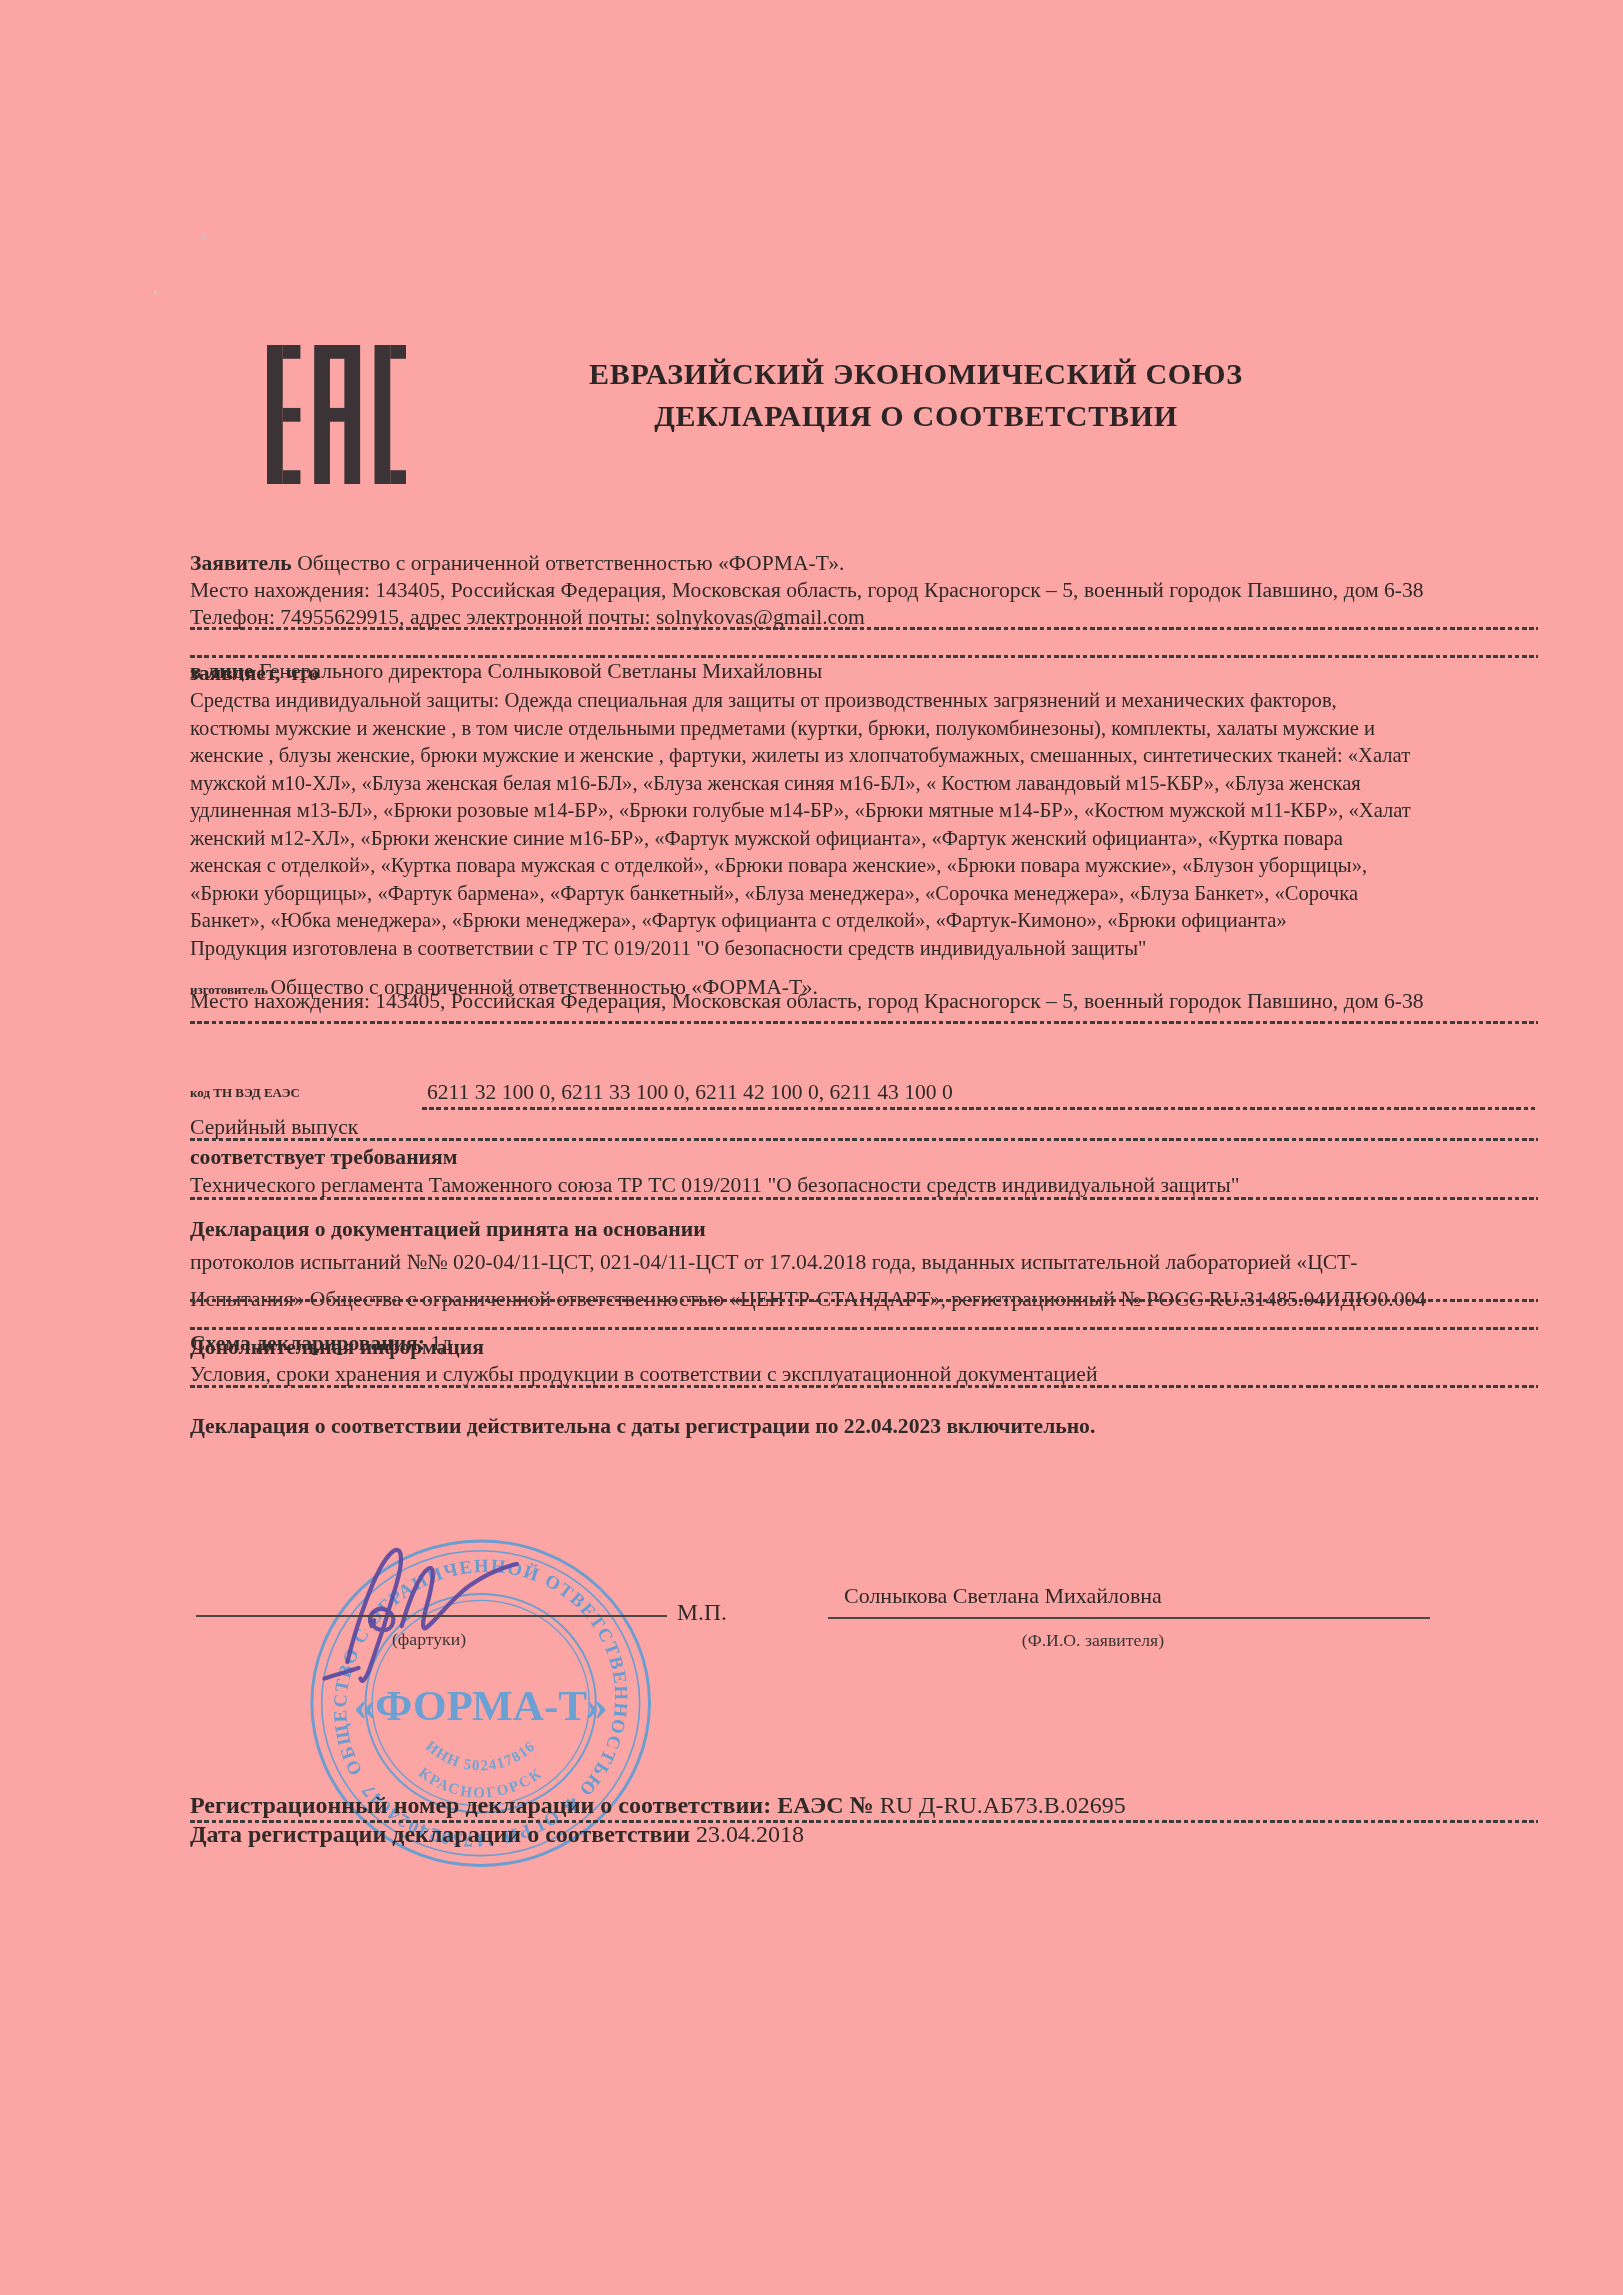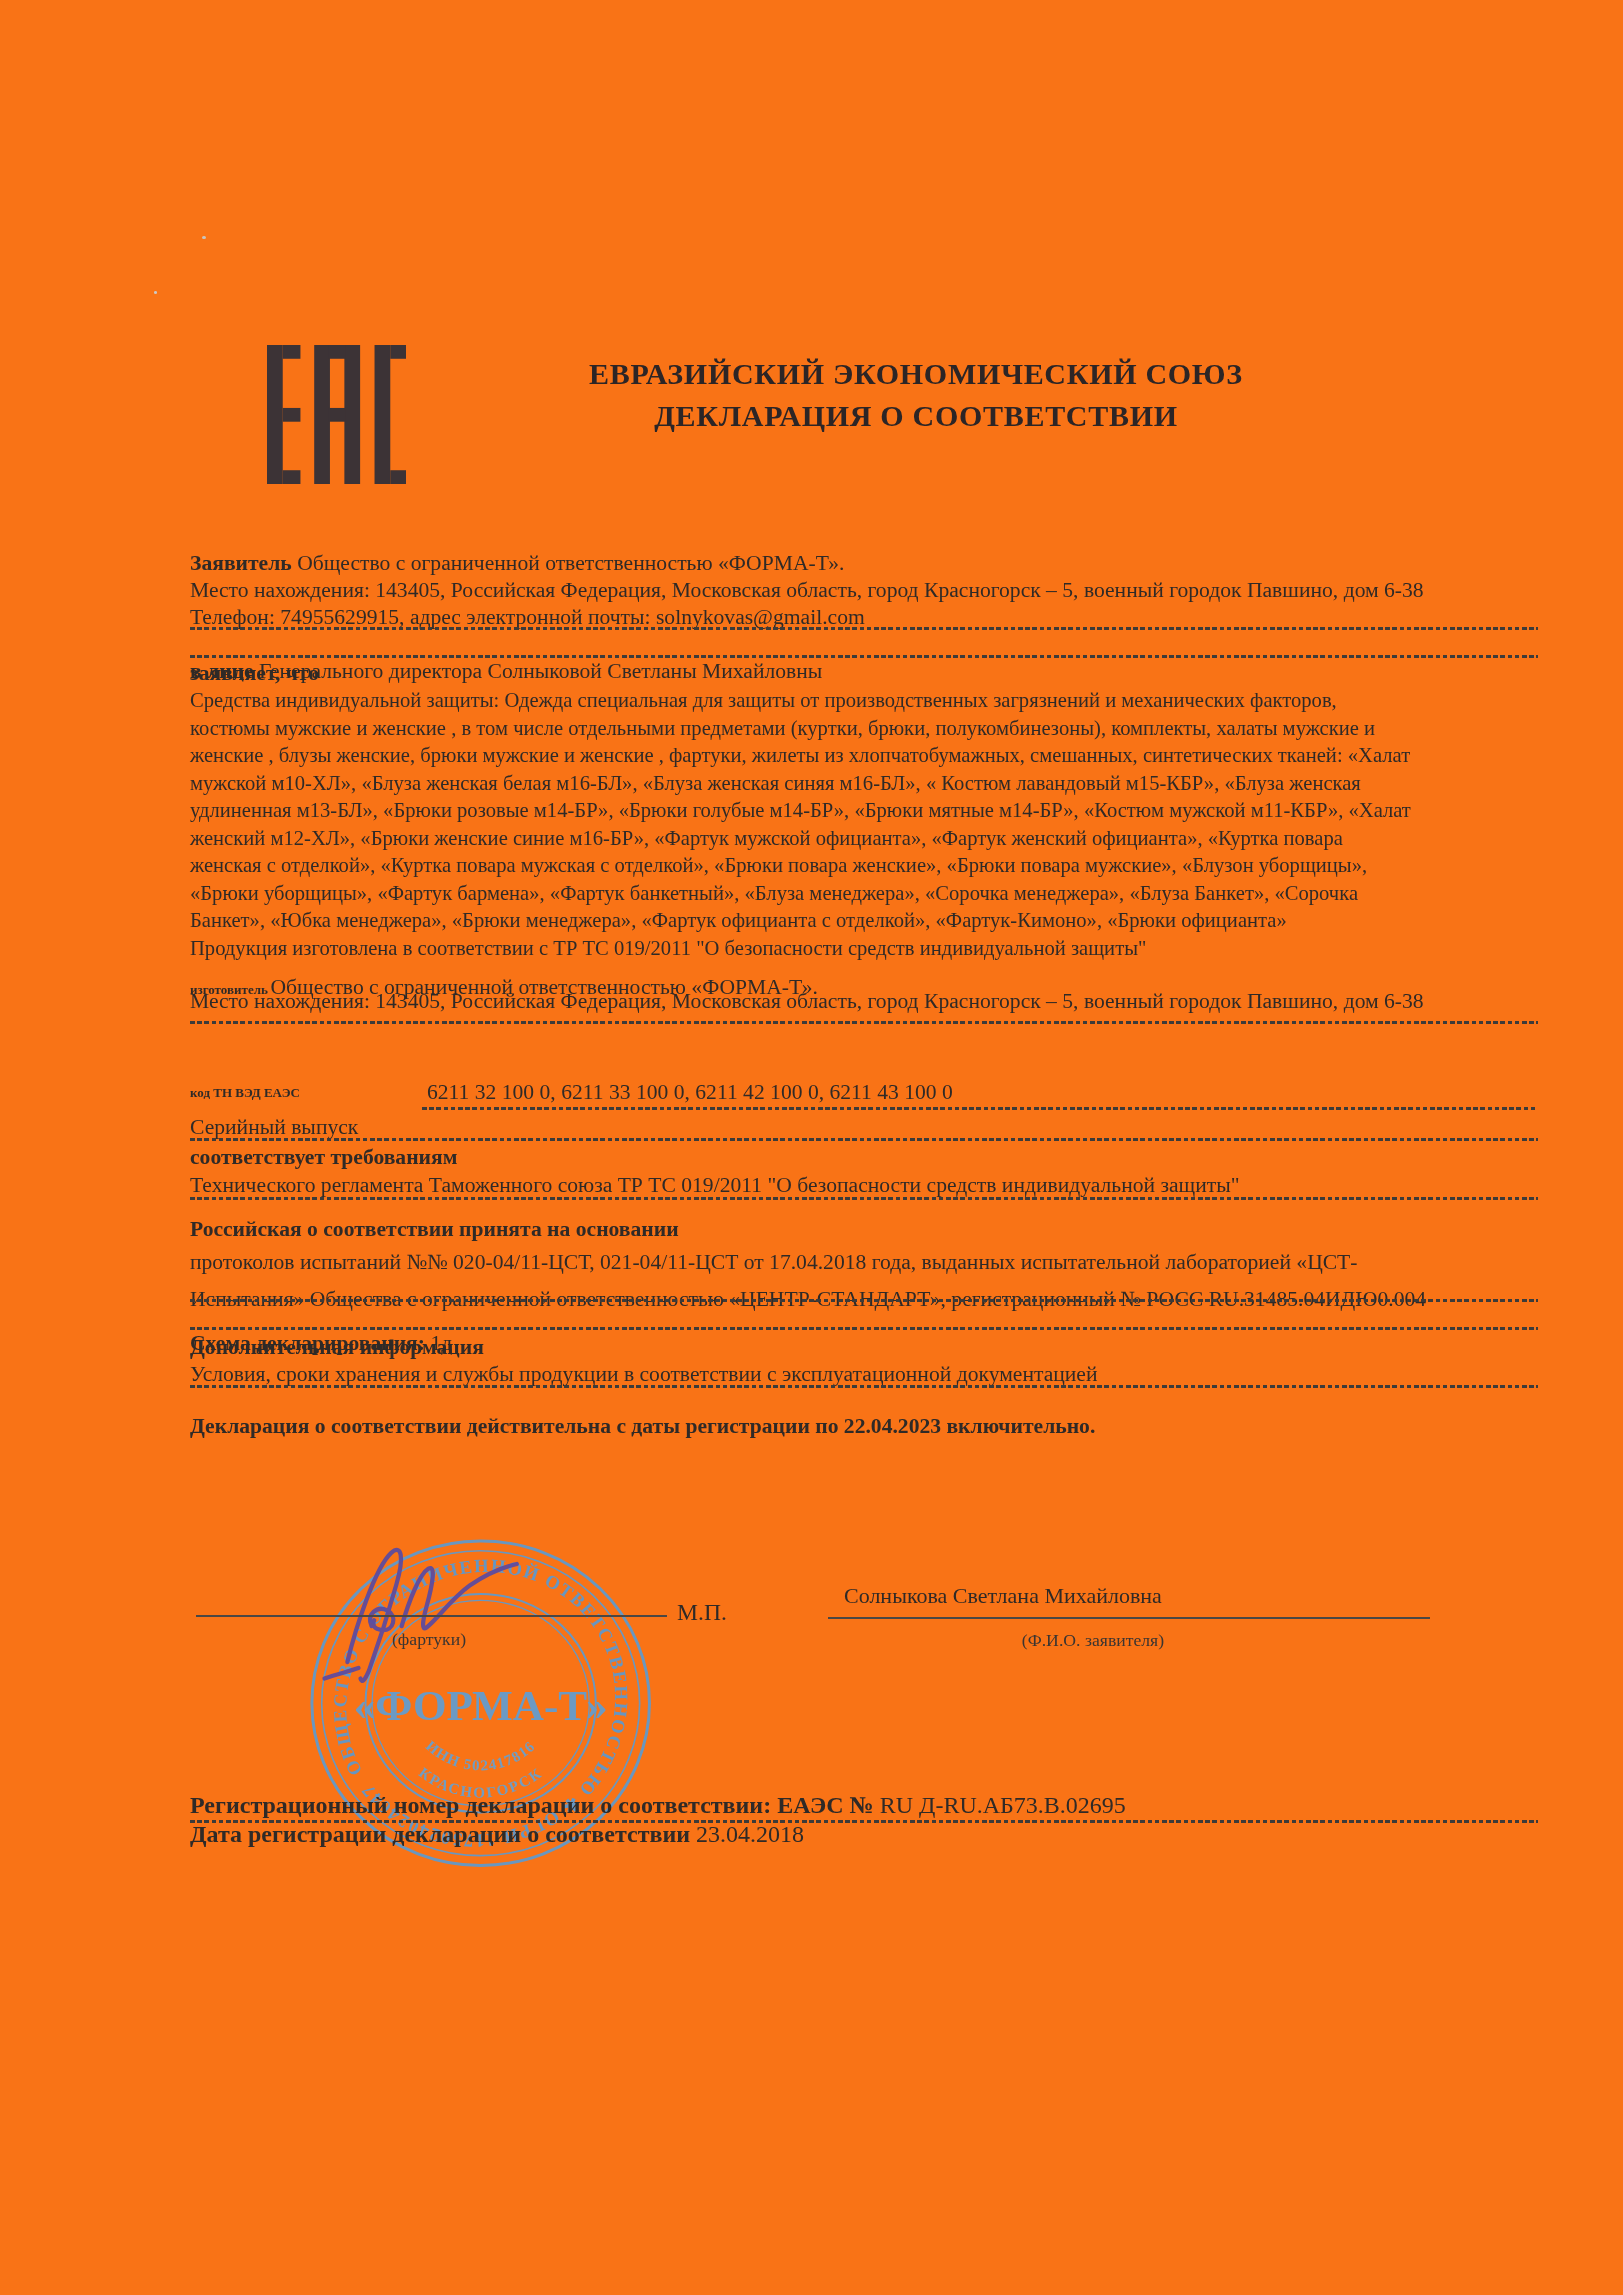--- a/index.html
+++ b/index.html
@@ -1,19 +1,19 @@
 <!DOCTYPE html>
 <html style="font-size:10.5px"><head>
 <meta charset="utf-8">
 <style>
   html,body{margin:0;padding:0;background:#e8e8e8;}
   .page{
     position:relative;
     width:1624px;height:2295px;
-    background:#f97316;
+    background:#fca5a5;
     font-family:"Liberation Serif","DejaVu Serif",serif;
     color:#2f2a27;
     overflow:hidden;
   }
   .t{position:absolute;white-space:pre-line;line-height:1.22;}
   .b{font-weight:bold;}
   .body-size{font-size:21.6px;}
   .para-size{font-size:20.6px;line-height:27.5px;}
   .small-label{font-size:13px;font-weight:bold;}
   .dotline{position:absolute;height:3.3px;background:repeating-linear-gradient(90deg,#3d3b39 0 4.6px,transparent 4.6px 7.2px);}
@@ -92,21 +92,21 @@
   <div class="t small-label" style="left:190px;top:1085px;">код ТН ВЭД ЕАЭС</div>
   <div class="t body-size" style="left:427px;top:1079px;">6211 32 100 0, 6211 33 100 0, 6211 42 100 0, 6211 43 100 0</div>
   <div class="dotline" style="left:422px;top:1107px;width:1116px;"></div>
   <div class="t body-size" style="left:190px;top:1114px;">Серийный выпуск</div>
   <div class="dotline" style="left:190px;top:1138px;width:1348px;"></div>
 
   <div class="t body-size b" style="left:190px;top:1144px;">соответствует требованиям</div>
   <div class="t body-size" style="left:190px;top:1172px;">Технического регламента Таможенного союза ТР ТС 019/2011 "О безопасности средств индивидуальной защиты"</div>
   <div class="dotline" style="left:190px;top:1197px;width:1348px;"></div>
 
-  <div class="t body-size b" style="left:190px;top:1216px;">Российская о соответствии принята на основании</div>
+  <div class="t body-size b" style="left:190px;top:1216px;">Декларация о документацией принята на основании</div>
   <div class="t body-size" style="left:190px;top:1244px;width:1358px;line-height:37px;">протоколов испытаний  №№ 020-04/11-ЦСТ, 021-04/11-ЦСТ от 17.04.2018  года, выданных испытательной лабораторией «ЦСТ-
 Испытания» Общества с ограниченной ответственностью «ЦЕНТР-СТАНДАРТ», регистрационный № РОСС RU.31485.04ИДЮ0.004</div>
   <div class="dotline" style="left:190px;top:1299px;width:1348px;"></div>
 
   <div class="t body-size" style="left:190px;top:1304px;">
     <span class="b">Схема декларирования:</span><span> </span><span>1д</span>
   </div>
   <div class="dotline" style="left:190px;top:1327px;width:1348px;"></div>
 
   <div class="t body-size b" style="left:190px;top:1334px;">Дополнительная информация</div>

